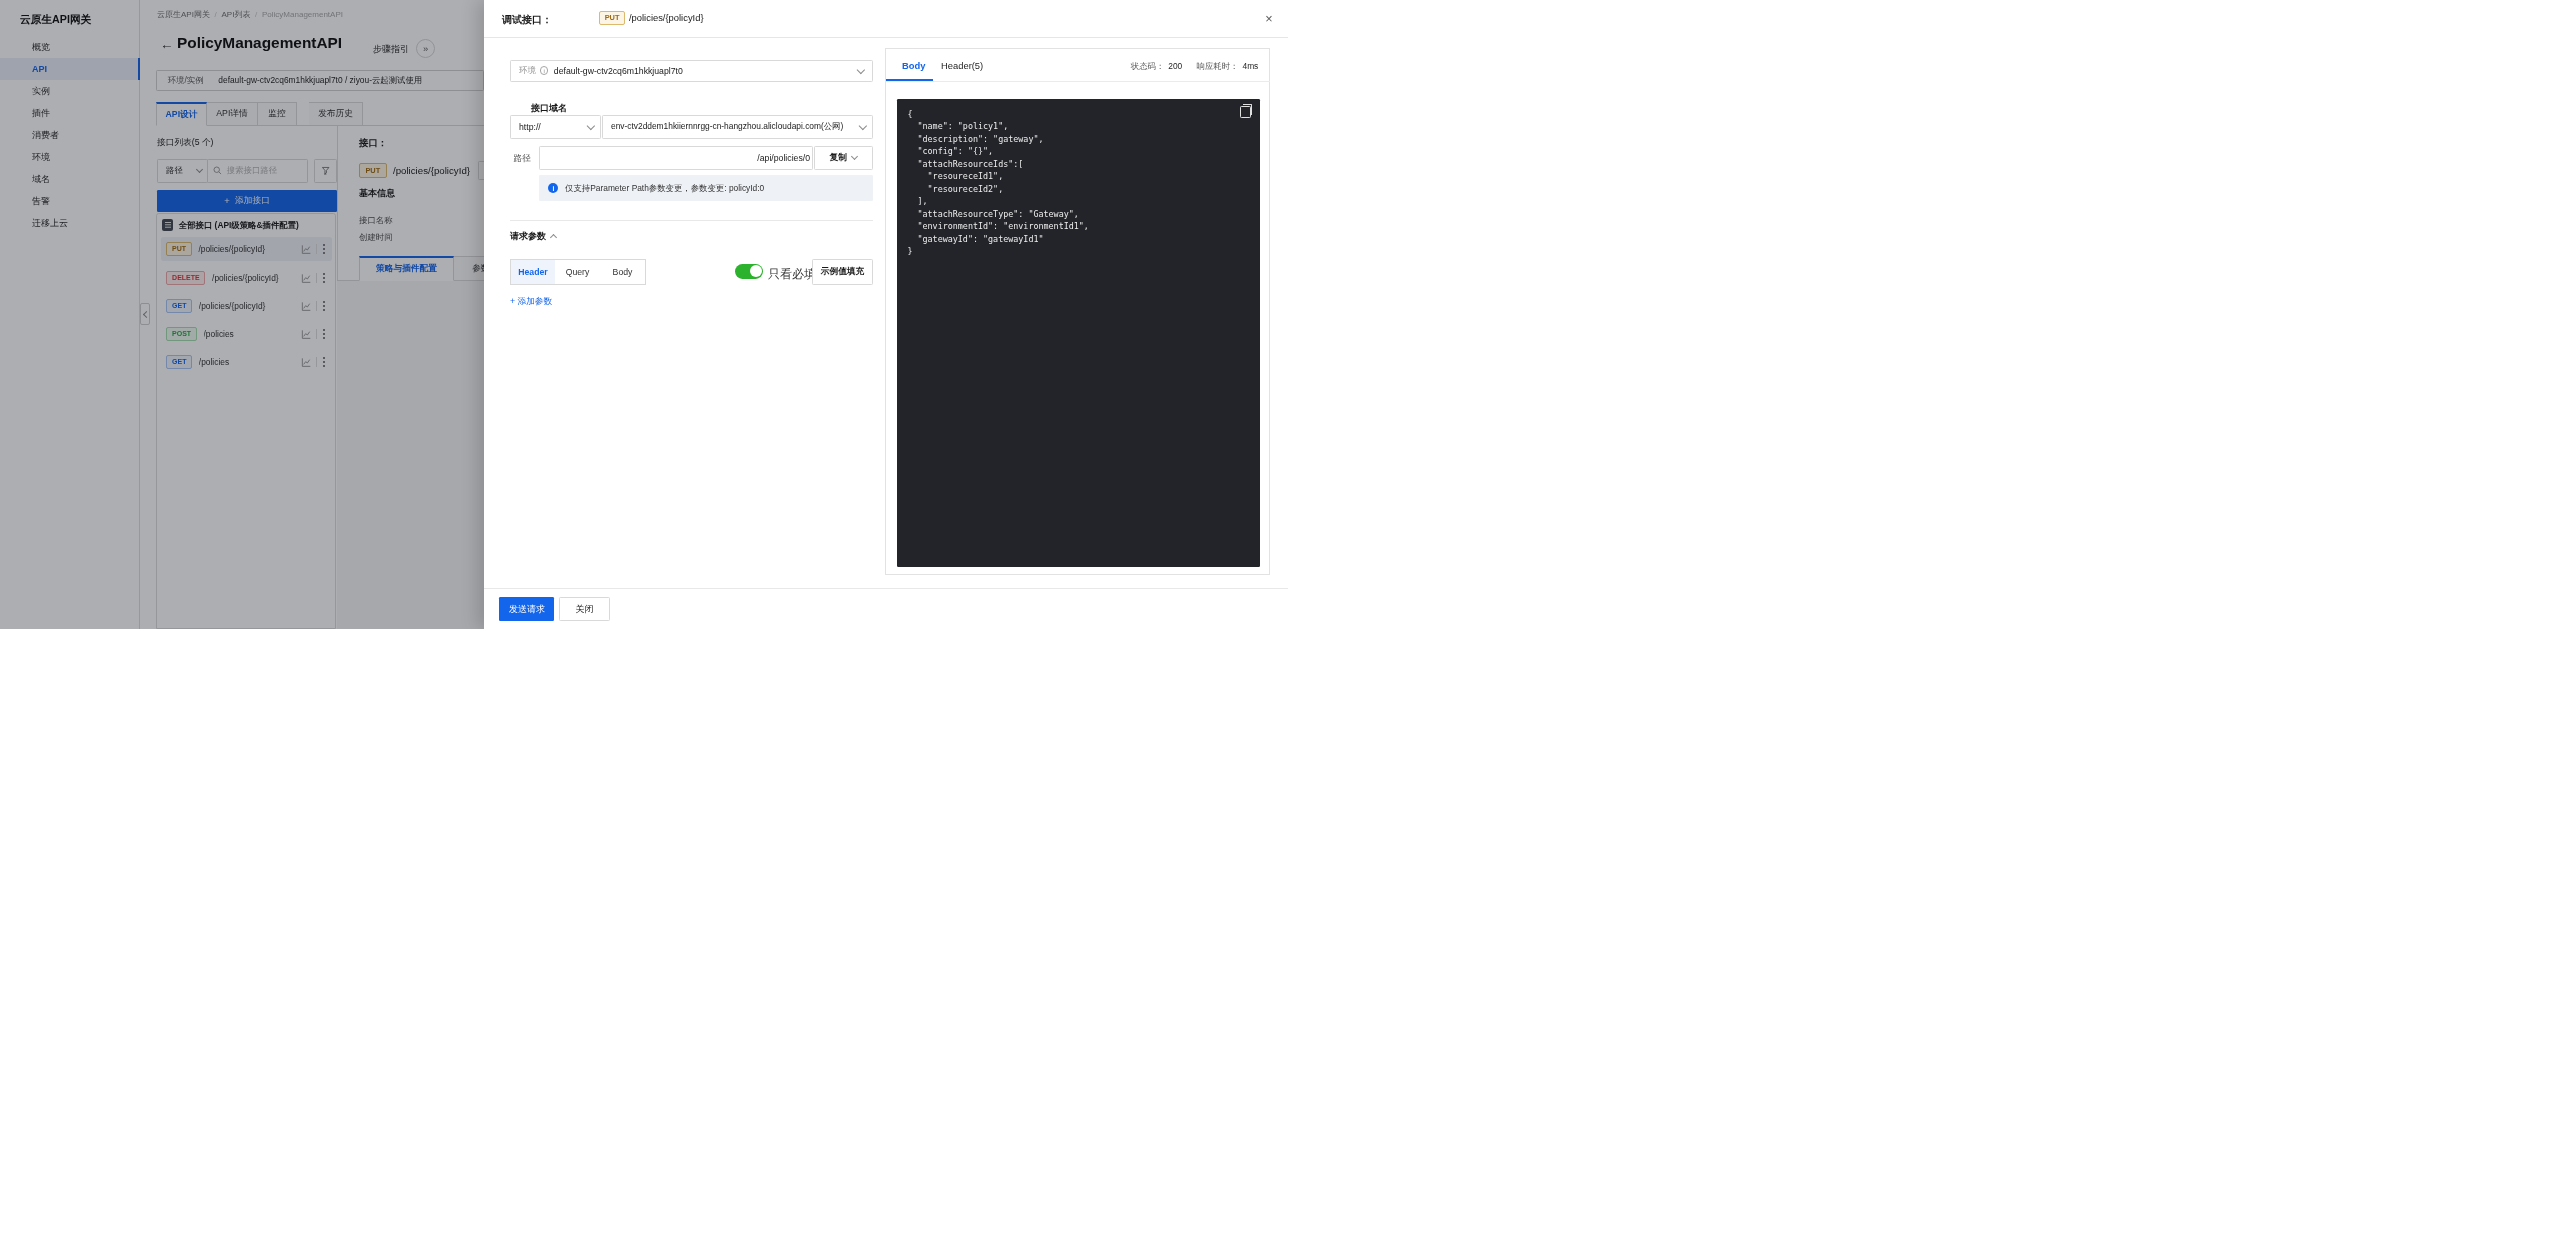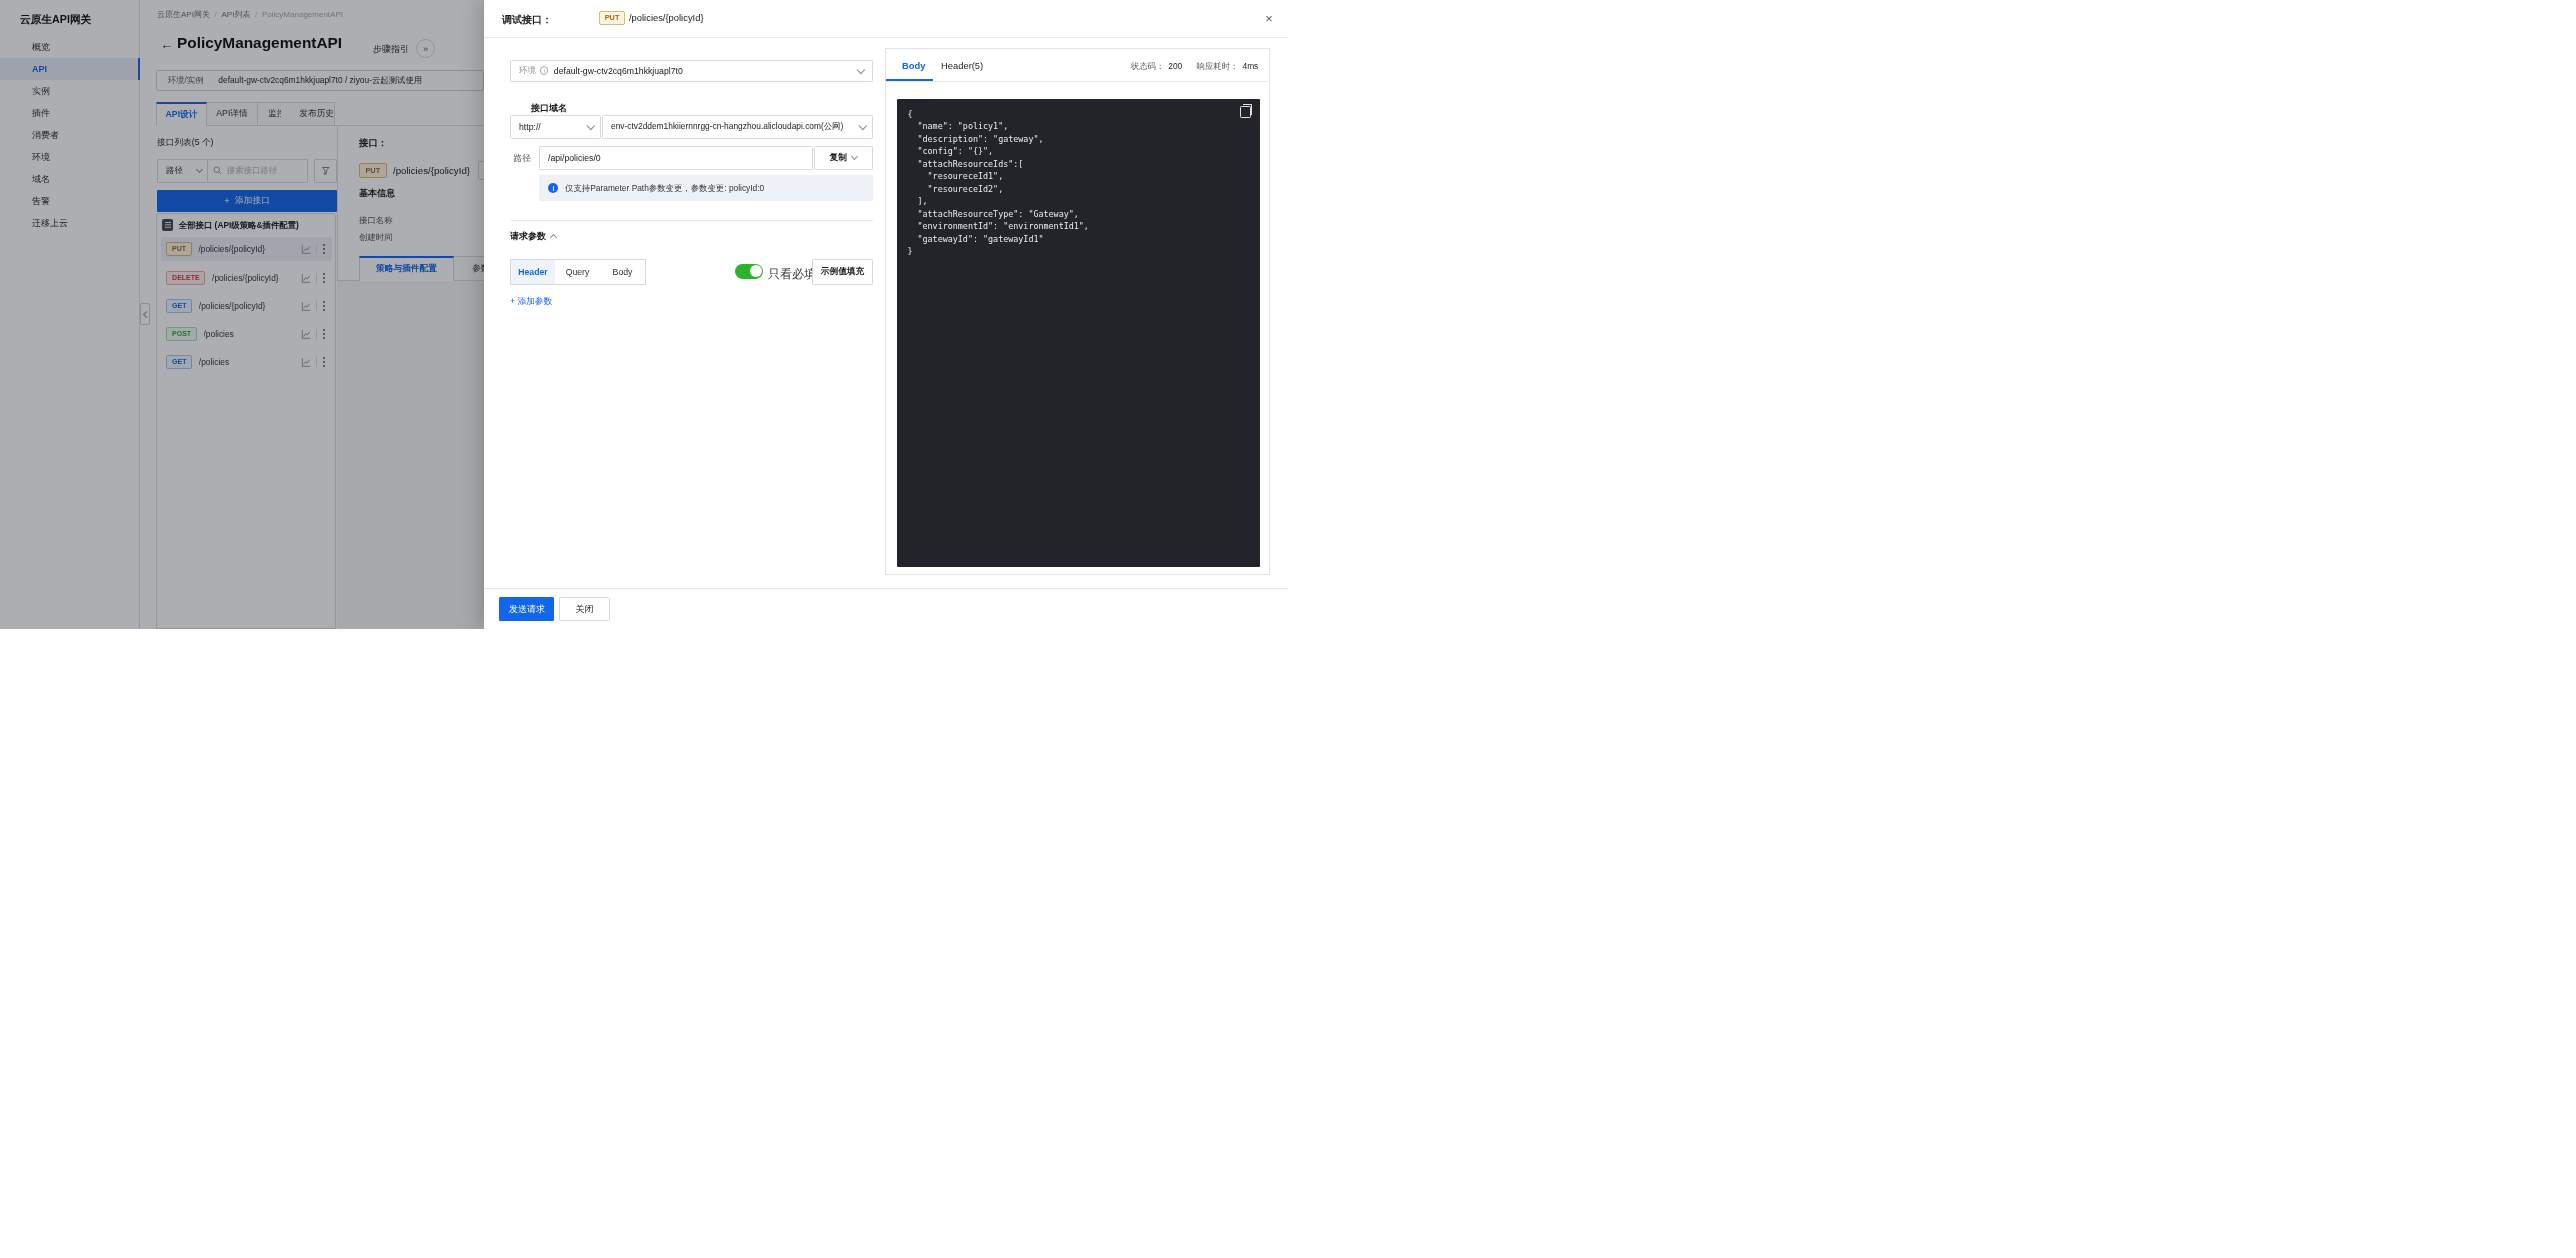--- a/index.html
+++ b/index.html
@@ -30,21 +30,21 @@
   .guide-circle{left:416px;top:39px;width:17px;height:17px;border:0.7px solid #d6d6d6;border-radius:50%;display:flex;align-items:center;justify-content:center;font-size:9.4px;color:#595959;cursor:pointer;background:#fff;}
   .env-bar{left:156px;top:70px;width:328px;height:21px;border:0.7px solid #d1d1d1;border-radius:1.3px;box-sizing:border-box;display:flex;align-items:center;padding-left:10.7px;background:#fff;}
   .env-bar .lbl{font-size:8.4px;color:#595959;}
   .env-bar .val{font-size:8.4px;color:#262626;margin-left:14.8px;}
 
   
   .main-tabbar-line{left:156px;top:125px;width:329px;height:0.7px;background:#d9d9d9;}
   .mtab{top:102px;height:24px;box-sizing:border-box;border:0.7px solid #d9d9d9;background:#fafafa;display:flex;align-items:center;justify-content:center;font-size:8.7px;color:#333;cursor:pointer;}
   .mtab.t2{left:207px;width:51px;border-left:none;}
   .mtab.t3{left:258px;width:39px;border-left:none;}
-  .mtab.t4{left:281px;width:54px;border-left:none;justify-content:flex-end;}
+  .mtab.t4{left:309px;width:54px;border-left:none;}
   .mtab.active{left:156px;width:51px;background:#fff;border-top:2px solid #1366ec;border-bottom:0.7px solid #fff;color:#1366ec;font-weight:600;z-index:2;}
 
   
   .list-title{left:157px;top:137px;font-size:8.7px;color:#1a1a1a;font-weight:500;}
   .select-box{box-sizing:border-box;border:0.7px solid #d9d9d9;border-radius:1.3px;background:#fff;display:flex;align-items:center;}
   .path-select{left:157px;top:159px;width:51px;height:23.5px;padding:0 5.4px 0 8px;justify-content:space-between;font-size:8.4px;color:#333;cursor:pointer;}
   .search-box{left:207px;top:159px;width:101px;height:23.5px;padding:0 5.4px;font-size:8.4px;color:#b3b3b3;cursor:text;}
   .search-box .ph{margin-left:4.7px;}
   .filter-btn{left:314px;top:159px;width:23px;height:23.5px;justify-content:center;cursor:pointer;}
   .add-btn{left:157px;top:190px;width:180px;height:21.5px;background:#1366ec;border-radius:1.3px;color:#fff;font-size:8.7px;display:flex;align-items:center;justify-content:center;cursor:pointer;}
@@ -107,21 +107,21 @@
   
   .fld{box-sizing:border-box;border:0.7px solid #d9d9d9;border-radius:1.3px;background:#fff;display:flex;align-items:center;}
   .env-select{left:26px;top:60px;width:363px;height:21.5px;padding:0 8px;cursor:pointer;}
   .env-select .lbl{font-size:8.4px;color:#8c8c8c;}
   .env-select .info-dot{margin:0 5.4px 0 4px;}
   .env-select .val{font-size:8.7px;color:#1a1a1a;flex:1;}
   .sec-label{left:26px;top:102px;font-size:9px;font-weight:700;color:#1a1a1a;margin-left:21px;}
   .proto-select{left:26px;top:115px;width:91px;height:23.5px;padding:0 6.7px 0 8px;justify-content:space-between;font-size:8.7px;color:#1a1a1a;cursor:pointer;}
   .domain-select{left:118px;top:115px;width:271px;height:23.5px;padding:0 6.7px 0 8px;justify-content:space-between;font-size:8.4px;color:#1a1a1a;cursor:pointer;}
   .path-label{left:29.5px;top:153px;font-size:8.7px;color:#4f4f4f;}
-  .path-input{left:55px;top:146px;width:274px;height:23.5px;padding:0 8px;font-size:8.7px;color:#1a1a1a;cursor:text;}
+  .path-input{left:55px;top:146px;width:274px;height:23.5px;padding:0 2px;font-size:8.7px;color:#1a1a1a;cursor:text;justify-content:flex-end;}
   .copy-btn{left:330px;top:146px;width:59px;height:23.5px;justify-content:center;gap:5.4px;font-size:8.7px;color:#1a1a1a;font-weight:600;cursor:pointer;}
   .info-alert{left:55px;top:175px;width:334px;height:26px;background:#eef1f6;border-radius:1.3px;display:flex;align-items:center;padding:0 9.4px;box-sizing:border-box;}
   .info-alert .icon{width:10px;height:10px;border-radius:50%;background:#1366ec;color:#fff;font-size:6.7px;font-weight:700;display:flex;align-items:center;justify-content:center;flex:none;font-style:normal;}
   .info-alert .txt{font-size:8.4px;color:#333;margin-left:6.7px;}
   .form-divider{left:26px;top:220px;width:363px;height:0.7px;background:#e8e8e8;}
   .params-title{left:26px;top:230px;font-size:9px;font-weight:700;color:#1a1a1a;display:flex;align-items:center;gap:5.4px;cursor:pointer;}
   .seg{top:259px;height:25.5px;box-sizing:border-box;border:0.7px solid #d9d9d9;background:#fff;display:flex;align-items:center;justify-content:center;font-size:8.7px;color:#333;cursor:pointer;}
   .seg.s1{left:26px;width:46px;background:#eef3fc;color:#1366ec;font-weight:600;}
   .seg.s2{left:71px;width:46px;border-left:none;}
   .seg.s3{left:116px;width:46px;border-left:none;}

